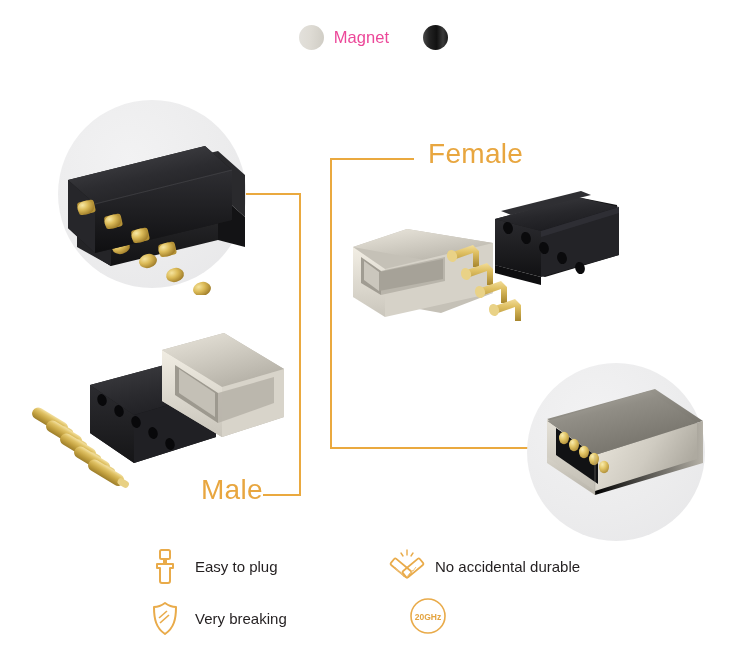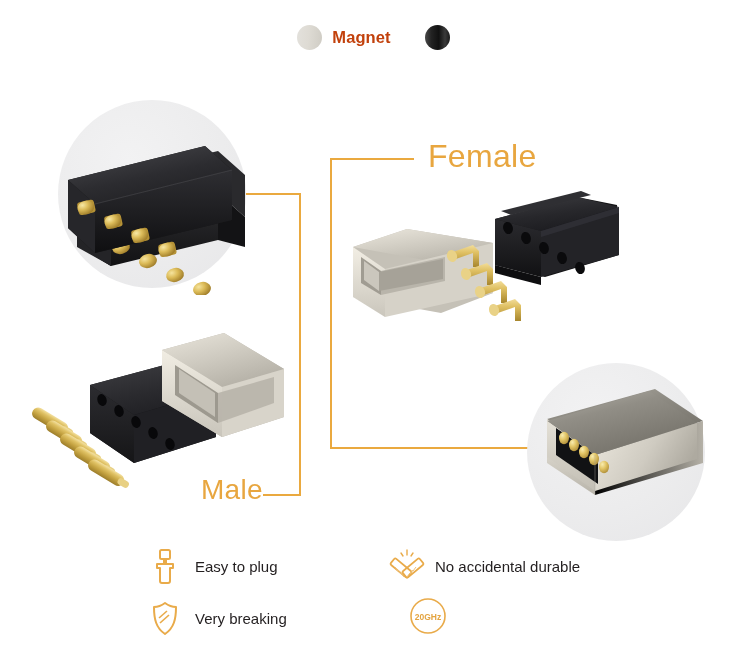--- a/index.html
+++ b/index.html
@@ -11,21 +11,21 @@
   .stage{position:absolute;left:0;top:0;width:747px;height:652px;}
 
   
   .legend{position:absolute;left:0;top:20px;width:747px;height:34px;
           display:flex;justify-content:center;align-items:center;gap:34px;}
   .legend-item{display:flex;align-items:center;gap:10px;}
   .legend-dot{width:25px;height:25px;border-radius:50%;display:block;}
   .dot-magnet{background:linear-gradient(95deg,#e3e1dc 0%,#dedbd4 45%,#cfccc4 100%);}
   .dot-plastic{background:linear-gradient(90deg,#4a4a4a 0%,#232323 25%,#111111 55%,#3a3a3a 80%,#1a1a1a 100%);}
   .dot-pogo{background:linear-gradient(95deg,#e6c76a 0%,#dfbc59 40%,#d4ad45 75%,#c9a13c 100%);}
-  .legend-label{font-size:16.5px;font-weight:bold;color:#c2410c;letter-spacing:.1px;
+  .legend-label{font-size:16.5px;font-weight:normal;color:#ec4899;letter-spacing:.1px;
                 white-space:nowrap;line-height:1;}
 
   
   .circle-bg{position:absolute;border-radius:50%;
              background:radial-gradient(circle at 38% 32%, #f2f2f3 0%, #ececed 55%, #e6e6e8 100%);}
 
   .lbl{position:absolute;font-size:27px;color:#e8a63f;font-weight:normal;
        letter-spacing:.3px;white-space:nowrap;line-height:1;}
 
   .ln{position:absolute;background:#eaa93f;}
@@ -57,21 +57,21 @@
   </div>
 
   <div class="ln h" style="left:243px;top:193px;width:58px;"></div>
   <div class="ln v" style="left:299px;top:193px;height:303px;"></div>
   <div class="ln h" style="left:263px;top:494px;width:38px;"></div>
 
   <div class="ln v" style="left:330px;top:158px;height:291px;"></div>
   <div class="ln h" style="left:330px;top:158px;width:84px;"></div>
   <div class="ln h" style="left:330px;top:447px;width:200px;"></div>
 
-  <div class="lbl" style="left:428px;top:140px;font-size:32px;">Female</div>
+  <div class="lbl" style="left:428px;top:140px;font-size:28px;">Female</div>
   <div class="lbl" style="left:201px;top:476px;font-size:28px;">Male</div>
 
   <div class="circle-bg" style="left:58px;top:100px;width:188px;height:188px;"></div>
   <svg class="part" style="left:55px;top:95px;" width="210" height="200" viewBox="0 0 210 200">
     <defs>
       <linearGradient id="blkTop" x1="0" y1="0" x2="1" y2="1">
         <stop offset="0%" stop-color="#46464a"></stop>
           <stop offset="55%" stop-color="#2b2b2e"></stop>
           <stop offset="100%" stop-color="#1d1d20"></stop>
       </linearGradient>

